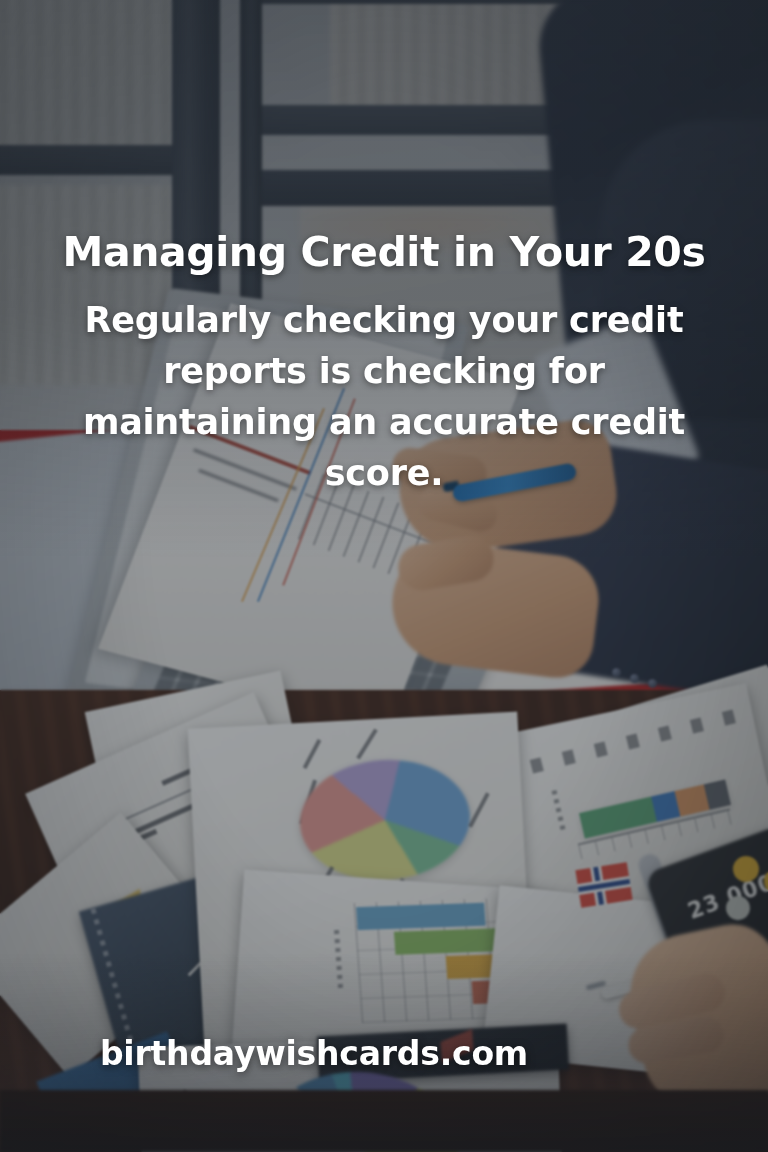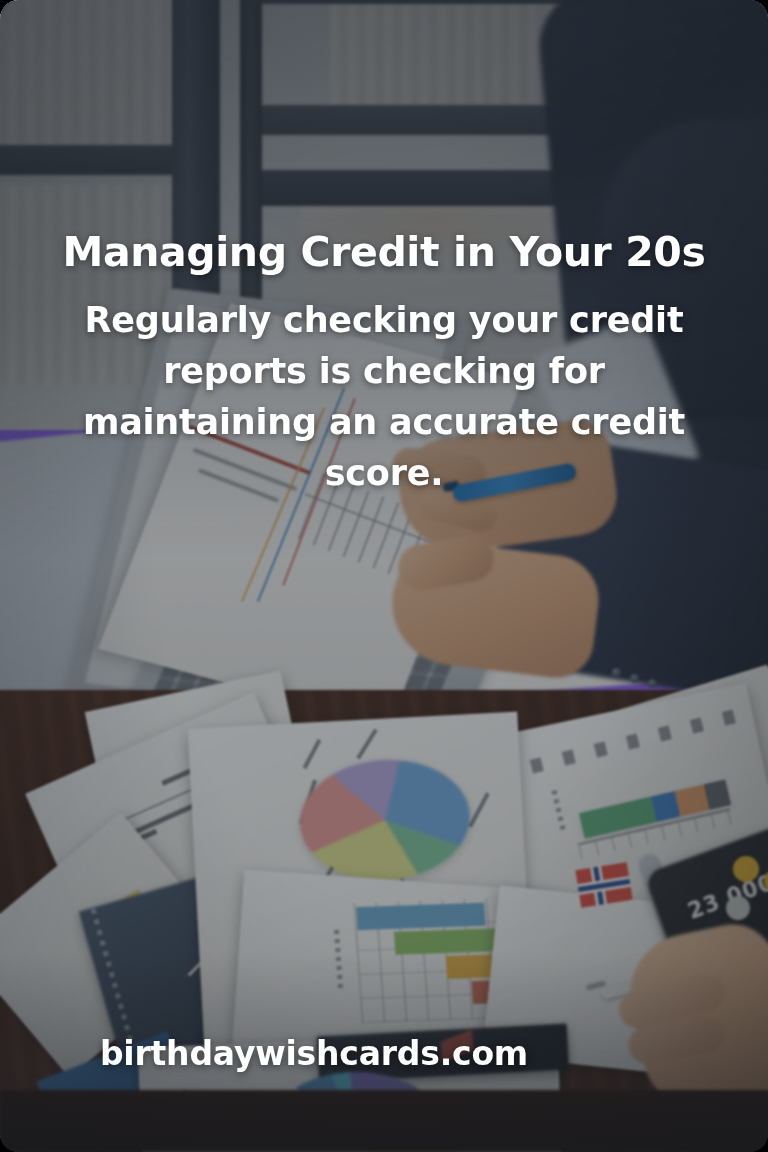--- a/index.html
+++ b/index.html
@@ -1,18 +1,18 @@
 <!DOCTYPE html>
 <html><head>
 <meta charset="utf-8">
 <style>
   html,body{margin:0;padding:0;background:#000;}
   body{width:768px;height:1152px;overflow:hidden;font-family:"DejaVu Sans",sans-serif;}
 
-  #pin{position:relative;width:768px;height:1152px;overflow:hidden;background:#8b5cf6;border-radius:19px;}
+  #pin{position:relative;width:768px;height:1152px;overflow:hidden;background:#b91c1c;}
 
   
   .scene{position:absolute;inset:0;overflow:hidden;}
 
   
   .wallzone{position:absolute;left:0;top:0;width:768px;height:430px;
     background:linear-gradient(175deg,#b9bdc2 0%,#c6c9cc 35%,#cfd2d4 65%,#c2c5c8 100%);}
 
   
   .pane{position:absolute;background:linear-gradient(160deg,#d9d9d6 0%,#cfcfcb 45%,#c3c4c2 100%);

